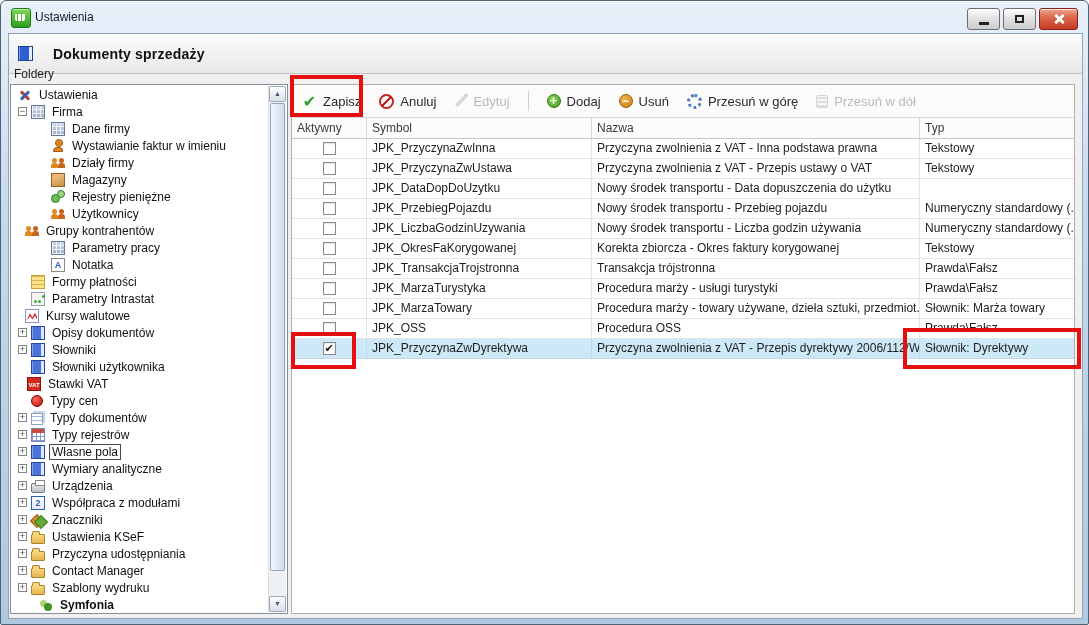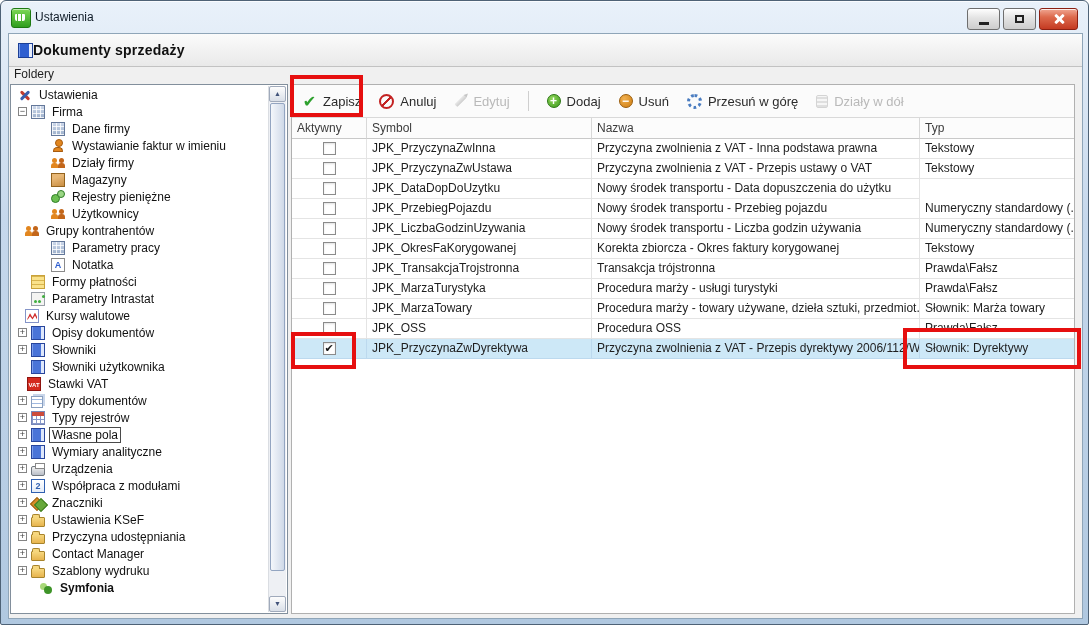--- a/index.html
+++ b/index.html
@@ -28,22 +28,22 @@
     box-shadow:inset 0 1px 0 rgba(255,255,255,.8)}
   .wbtn.close{width:37px;background:linear-gradient(#f0a793,#dd6a4d 40%,#c43a22);border-color:#8c2012}
   .g-min{width:10px;height:3px;background:#222;margin-top:8px}
   .g-max{width:9px;height:8px;border:2px solid #222;box-sizing:border-box}
   .g-close{position:relative;width:12px;height:12px}
   .g-close::before,.g-close::after{content:"";position:absolute;left:5px;top:0;width:3px;height:12px;background:#fff;border-radius:1px}
   .g-close::before{transform:rotate(45deg)}.g-close::after{transform:rotate(-45deg)}
   
   .content{position:absolute;left:7px;top:32px;width:1075px;height:586px;background:#f0f0f0;
     border:1px solid #8fa5b8;box-sizing:border-box}
-  .headerbar{position:absolute;left:0;top:0;right:0;height:33px;background:linear-gradient(#fbfbfb,#e9e9e9);
-    border-bottom:1px solid #c2c2c2;display:flex;align-items:center;padding-left:9px;gap:0;box-sizing:border-box}
+  .headerbar{position:absolute;left:0;top:0;right:0;height:40px;background:linear-gradient(#fbfbfb,#e9e9e9);
+    border-bottom:1px solid #c2c2c2;display:flex;align-items:center;padding-left:9px;gap:20px;box-sizing:border-box}
   .hicon{width:15px;height:15px;background:linear-gradient(90deg,#2f5fd0 0 10px,#e8eefc 10px);
     border:1px solid #1c3f96;box-sizing:border-box;box-shadow:inset 1px 0 0 #7fa0ec;flex:none}
   .header-title{font-size:14px;font-weight:bold;color:#101010;letter-spacing:.2px}
   .foldery{position:absolute;left:5px;top:33px;font-size:12px;color:#1e1e1e}
   
   .treebox{position:absolute;left:1px;top:50px;width:278px;height:530px;background:#fff;
     border:1px solid #828f9c;box-sizing:border-box;overflow:hidden}
   .tree-items{position:absolute;left:1px;top:1px;right:18px;bottom:1px;overflow:hidden}
   .trow{display:flex;align-items:center;height:17px;white-space:nowrap}
   .exp{width:9px;height:9px;flex:none;border:1px solid #848484;background:#fff;box-sizing:border-box;
@@ -256,20 +256,25 @@
             <span class="exp empty"></span>
             <span class="ticon t-book"></span>
             <span class="tlabel">Słowniki użytkownika</span>
           </div>
           <div class="trow" style="padding-left: 2px;">
             <span class="exp empty"></span>
             <span class="ticon t-vat"></span>
             <span class="tlabel">Stawki VAT</span>
           </div>
           <div class="trow" style="padding-left: 6px;">
+            <span class="exp empty"></span>
+            <span class="ticon t-red-dot"></span>
+            <span class="tlabel">Typy cen</span>
+          </div>
+          <div class="trow" style="padding-left: 6px;">
             <span class="exp">+</span>
             <span class="ticon t-docs"></span>
             <span class="tlabel">Typy dokumentów</span>
           </div>
           <div class="trow" style="padding-left: 6px;">
             <span class="exp">+</span>
             <span class="ticon t-grid"></span>
             <span class="tlabel">Typy rejestrów</span>
           </div>
           <div class="trow focused" style="padding-left: 6px;">
@@ -352,21 +357,21 @@
           <div class="tbtn">
             <span class="tbi tb-remove-minus">−</span>
             <span class="tblabel">Usuń</span>
           </div>
           <div class="tbtn">
             <span class="tbi tb-move-up"></span>
             <span class="tblabel">Przesuń w górę</span>
           </div>
           <div class="tbtn disabled">
             <span class="tbi tb-move-down"></span>
-            <span class="tblabel">Działy w dół</span>
+            <span class="tblabel">Przesuń w dół</span>
           </div>
         </div>
       <div class="grid">
         <div class="grid-head" id="grid-head">
             <div class="hcell c0">Aktywny</div>
             <div class="hcell c1">Symbol</div>
             <div class="hcell c2">Nazwa</div>
             <div class="hcell c3">Typ</div>
           </div>
         <div id="grid-body">

